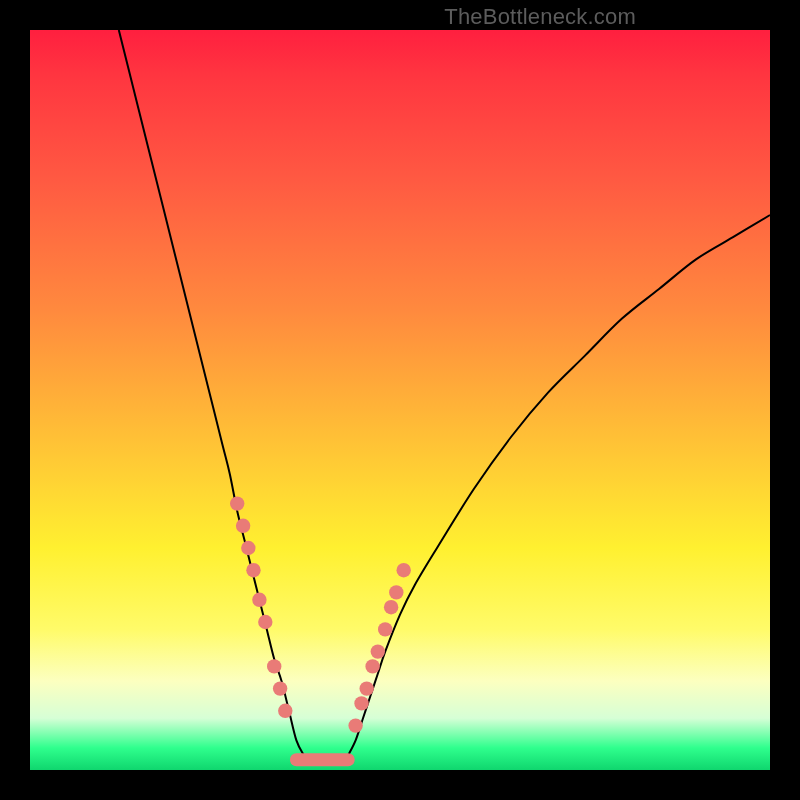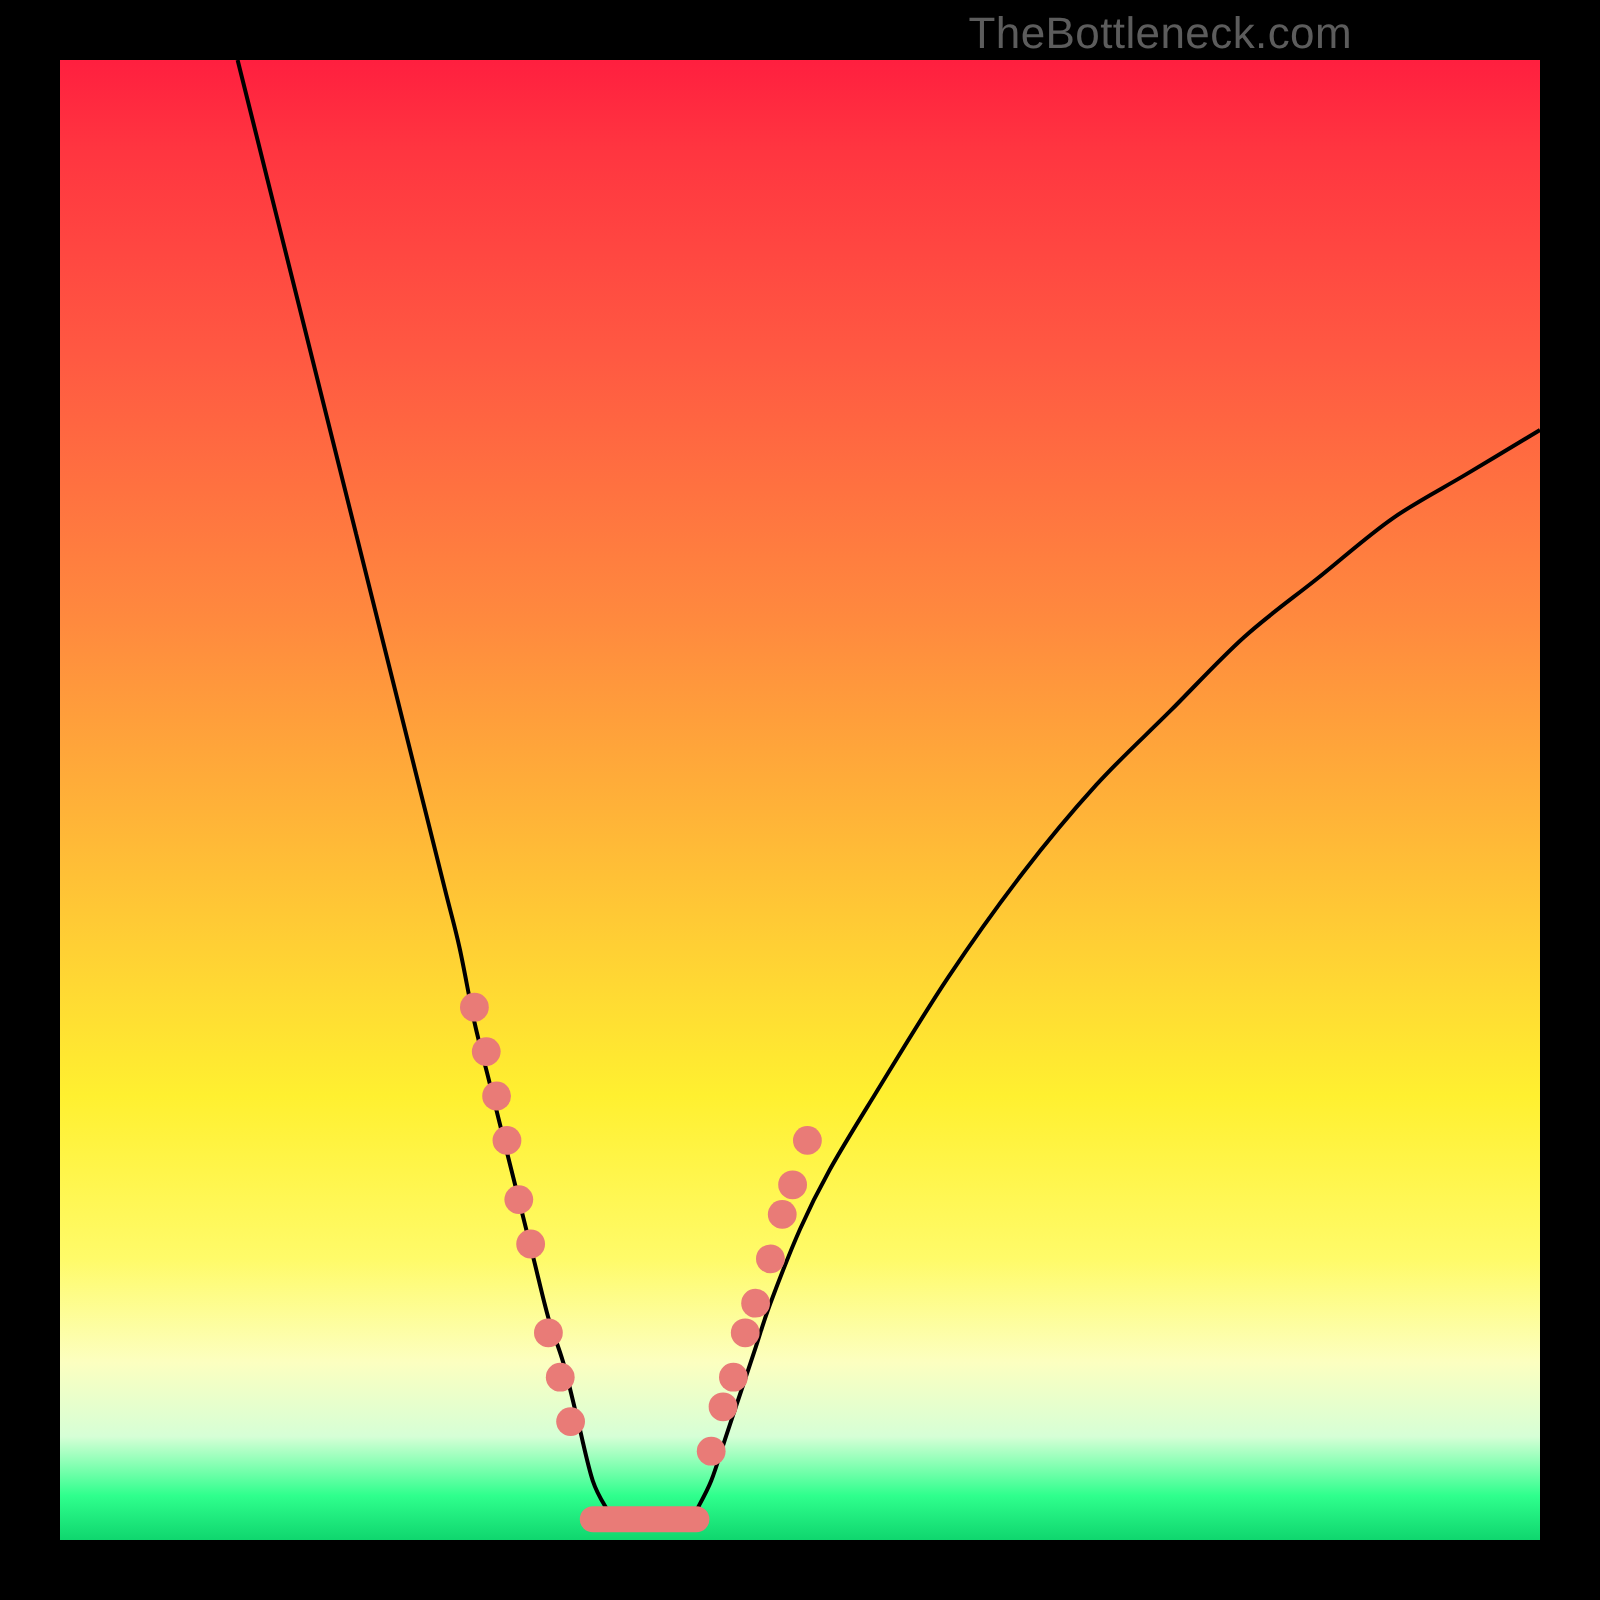--- a/index.html
+++ b/index.html
@@ -9,21 +9,20 @@
     height: 800px;
     background: #000;
     font-family: Arial, Helvetica, sans-serif;
     overflow: hidden;
   }
   .wrap {
     position: relative;
     width: 644px;
     height: 800px;
     background: #000;
-    padding-left: 40px;
   }
   .plot {
     position: absolute;
     left: 30px;
     top: 30px;
     width: 740px;
     height: 740px;
     
     background: linear-gradient(
       to bottom,

